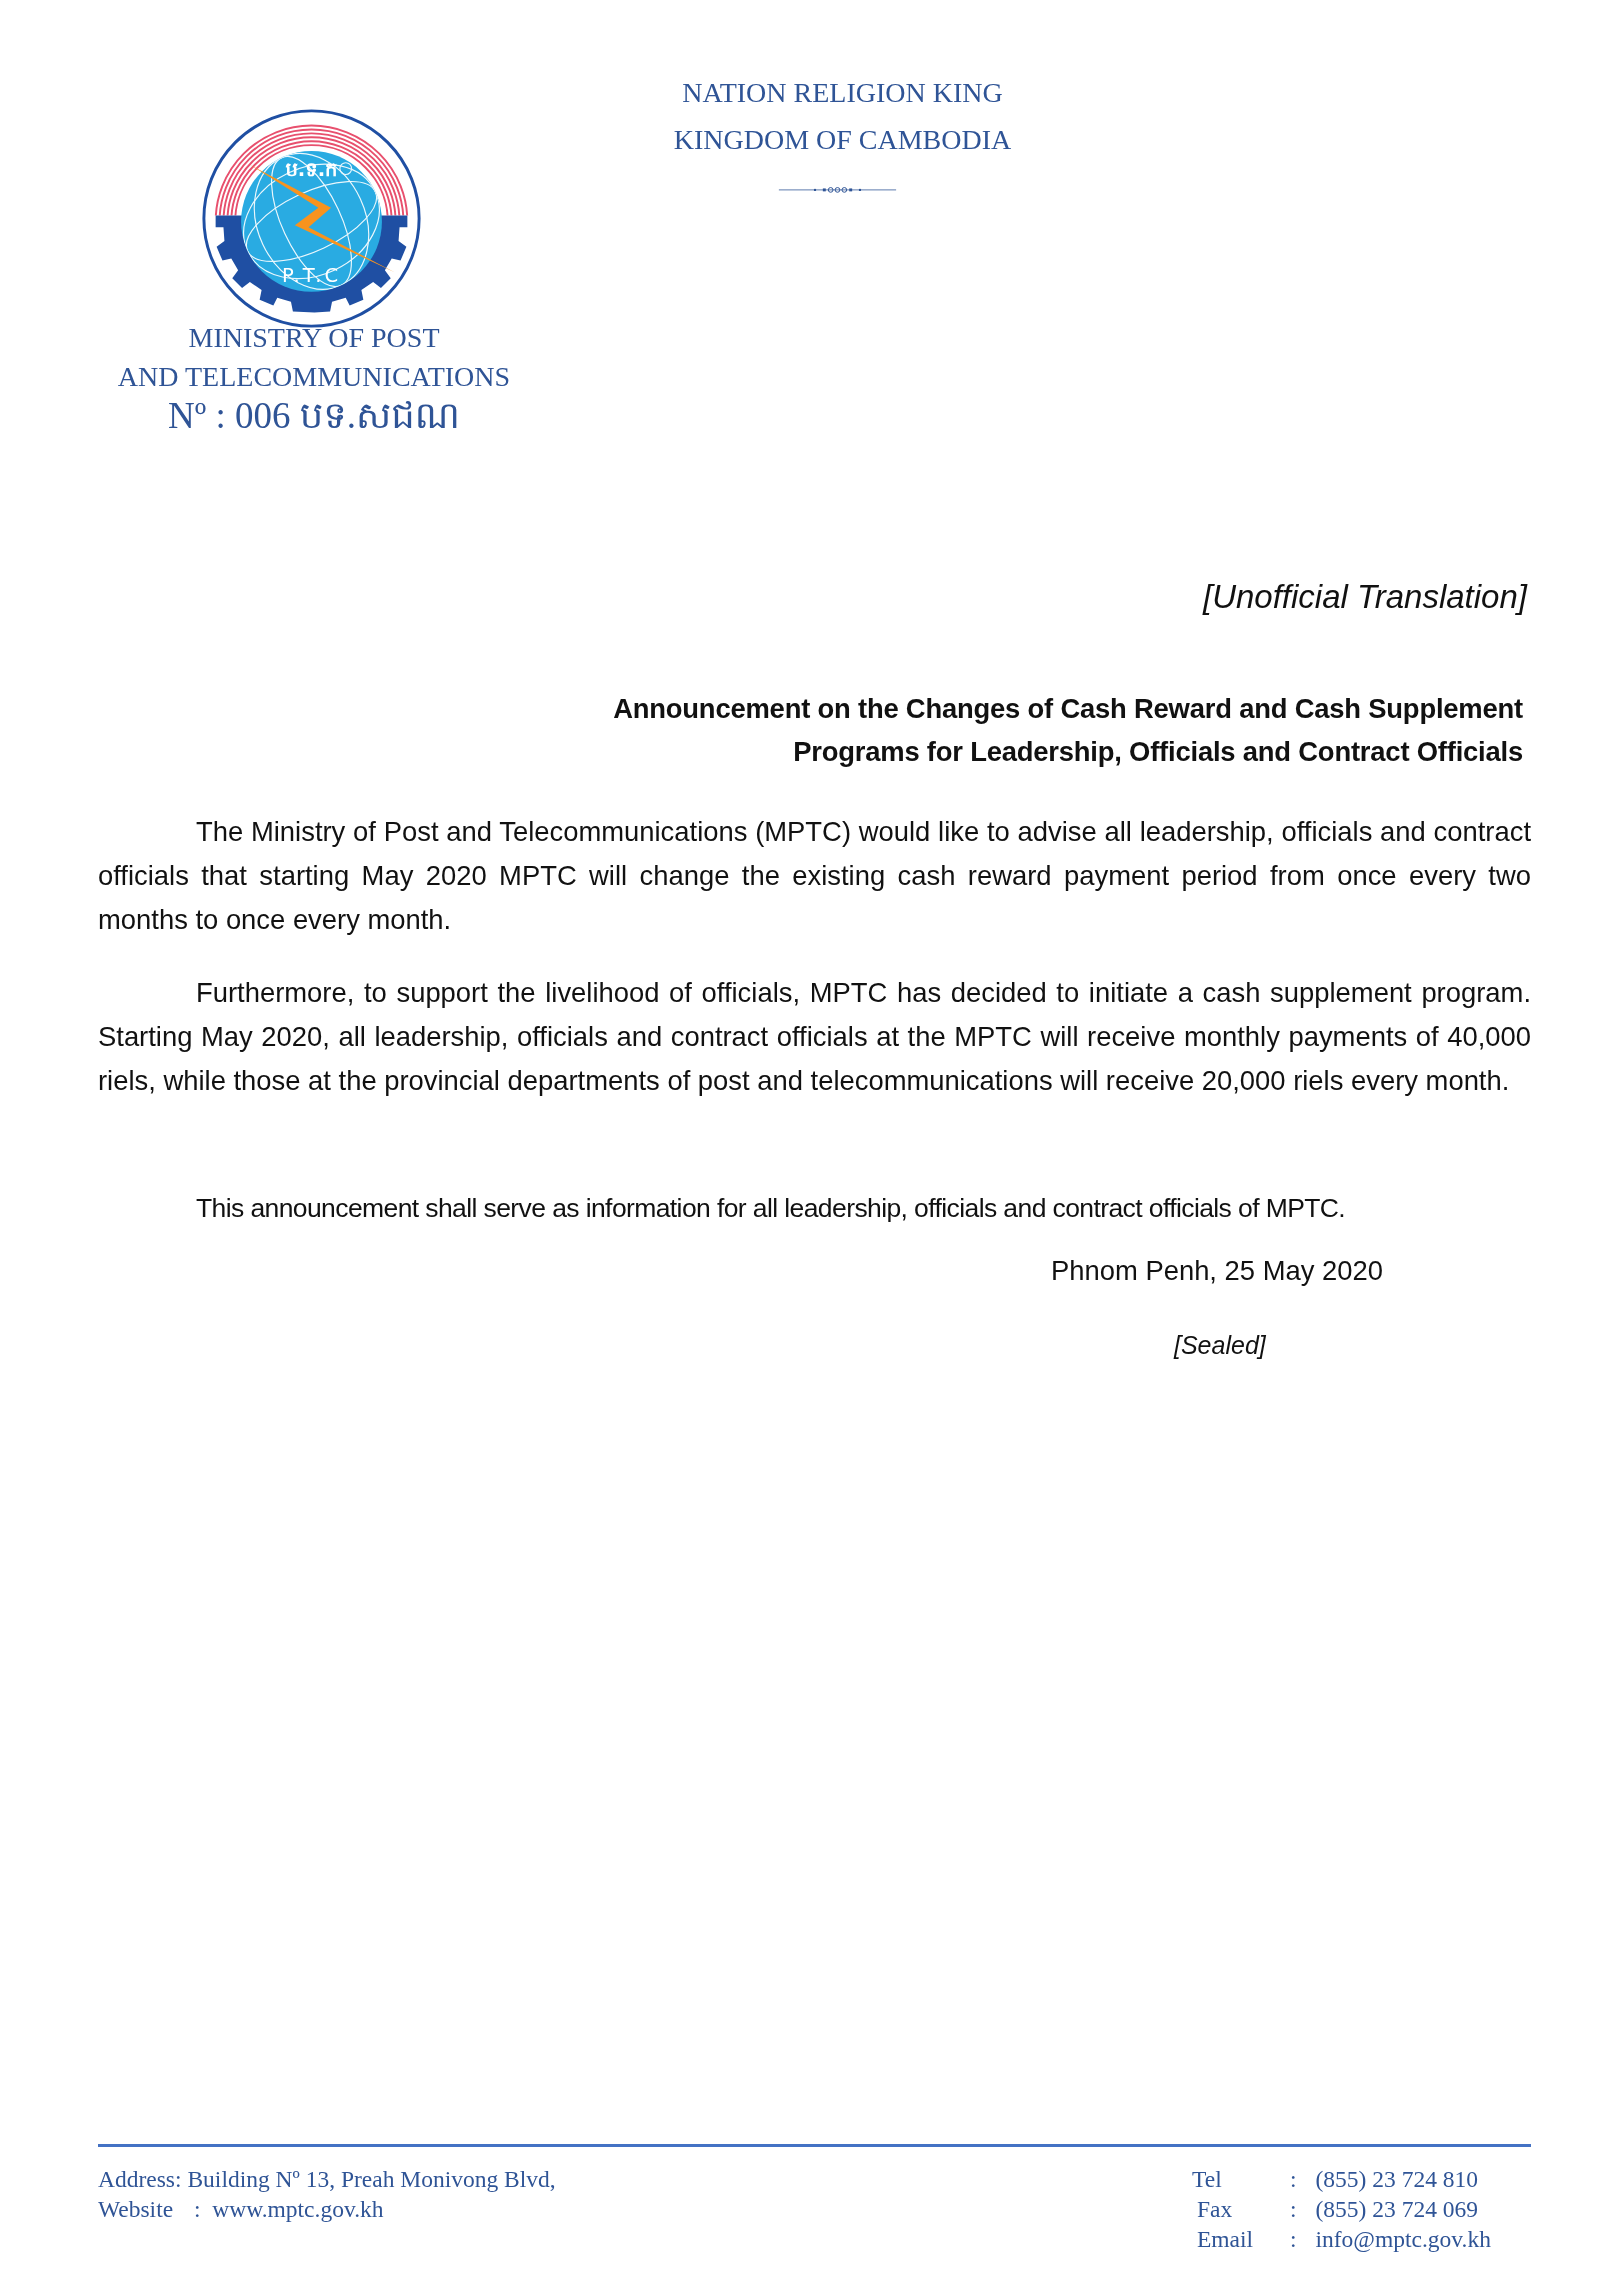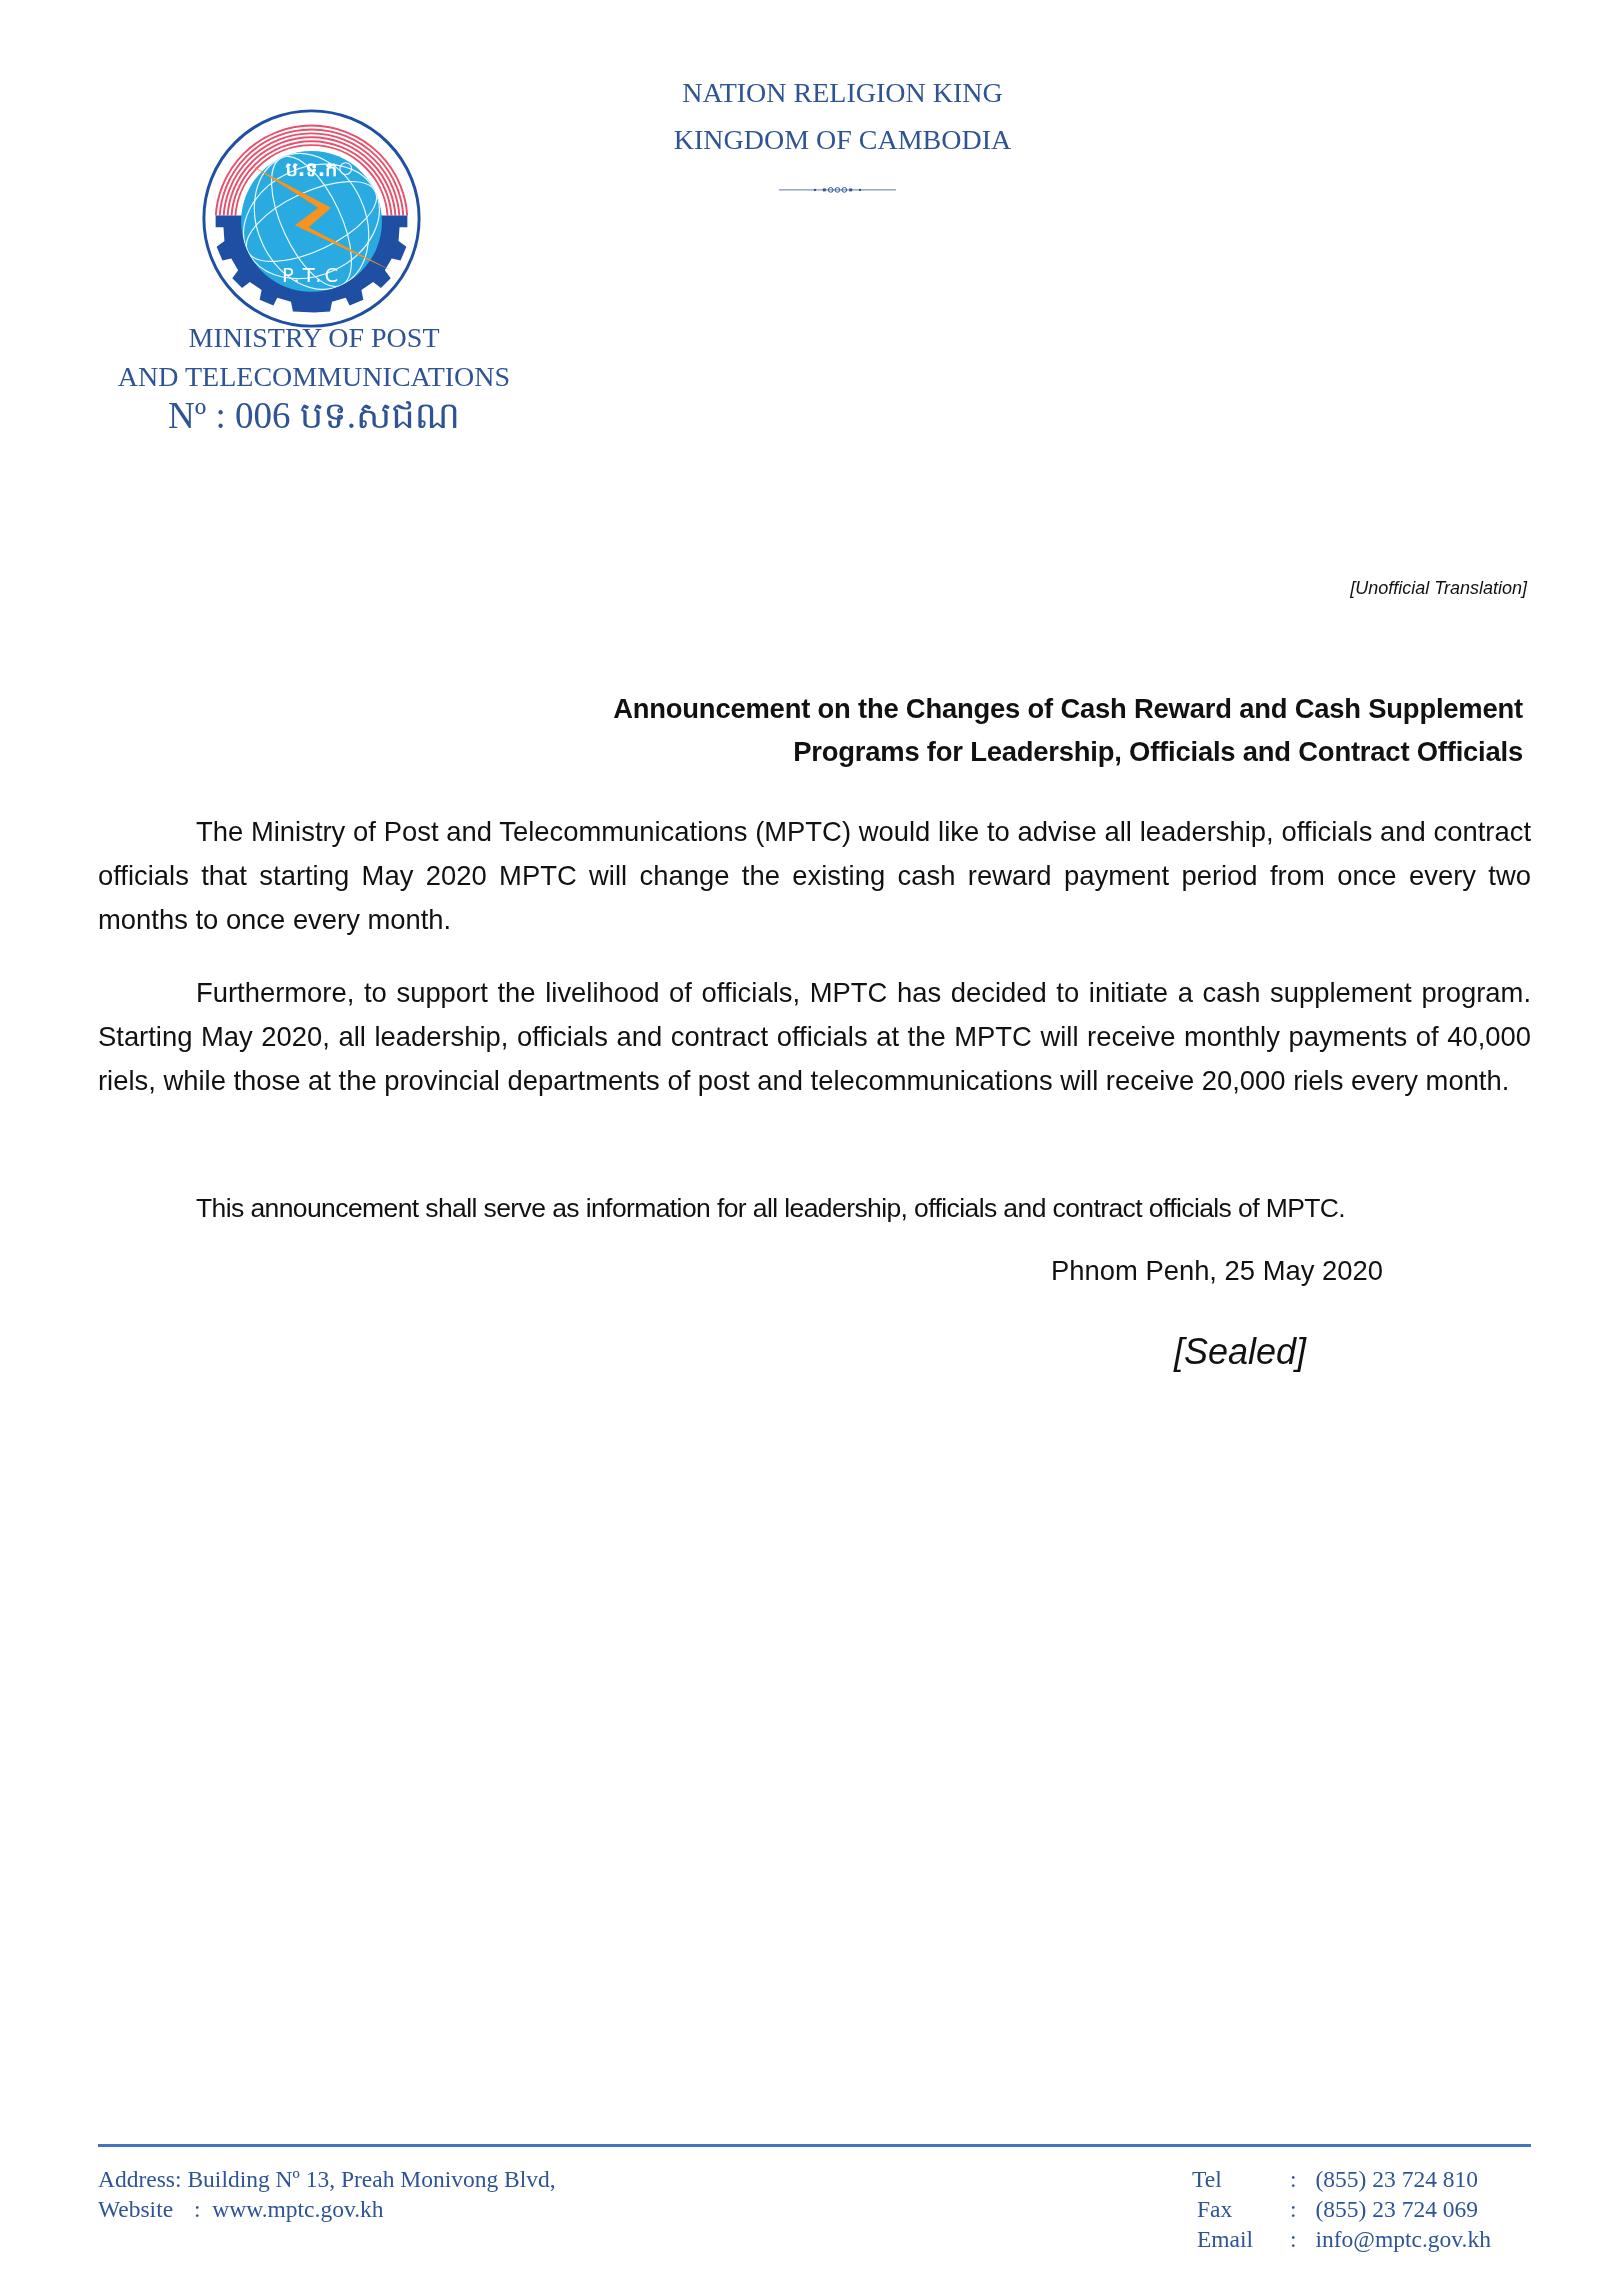--- a/index.html
+++ b/index.html
@@ -10,32 +10,32 @@
     .body-font { font-family: "Liberation Sans", "DejaVu Sans", sans-serif; color: #111111; }
 
     
     .logo-wrap { position: absolute; left: 199px; top: 106px; width: 225px; height: 225px; }
     .ministry { position: absolute; left: 59px; top: 318px; width: 510px; text-align: center; font-size: 28px; line-height: 39px; }
     .ministry .no-line { margin-top: 0; font-size: 37px; }
 
     .kingdom { position: absolute; left: 627px; top: 69px; width: 431px; text-align: center; font-size: 28px; line-height: 47px; }
     .ornament { position: absolute; left: 774px; top: 184px; width: 127px; height: 11.8px; }
 
-    .unofficial { position: absolute; right: 94px; top: 578px; font-size: 18px; font-style: italic; margin-left: 36px; }
+    .unofficial { position: absolute; right: 94px; top: 578px; font-size: 33px; font-style: italic; margin-left: 36px; }
 
     .title { position: absolute; left: 98px; width: 1425px; top: 687px; text-align: right; font-weight: bold; font-size: 27.4px; line-height: 43px; letter-spacing: -0.2px; }
 
     .para { position: absolute; left: 98px; width: 1433px; font-size: 27.4px; line-height: 44px; text-align: justify; text-align-last: left; }
     .para .indent { display: inline-block; width: 98px; }
     .p1 { top: 810px; }
     .p2 { top: 971px; }
     .p3 { top: 1186px; left: 196px; width: 1335px; font-size: 26.5px; letter-spacing: -0.6px; }
 
     .place-date { position: absolute; left: 1051px; top: 1255px; font-size: 27.4px; }
-    .sealed { position: absolute; left: 1174px; top: 1331px; font-size: 36px; font-style: italic; }
+    .sealed { position: absolute; left: 1174px; top: 1331px; font-size: 25px; font-style: italic; }
 
     
     .footer-rule { position: absolute; left: 98px; top: 2144px; width: 1433px; height: 2.9px; background: #4472c4; }
     .footer-left { position: absolute; left: 98px; top: 2164px; font-size: 23.5px; line-height: 30px; }
     .footer-right { position: absolute; left: 1184px; top: 2164px; font-size: 23.5px; line-height: 30px; margin-left: 8px; }
     .footer-right .row { display: flex; white-space: nowrap; }
     .footer-right .lbl { width: 98px; }
     .footer-right .row:nth-child(n+2) .lbl { padding-left: 4.9px; }
     .footer-right .sep { width: 25.5px; }
     .web-row .lbl-w { display: inline-block; width: 96px; }

